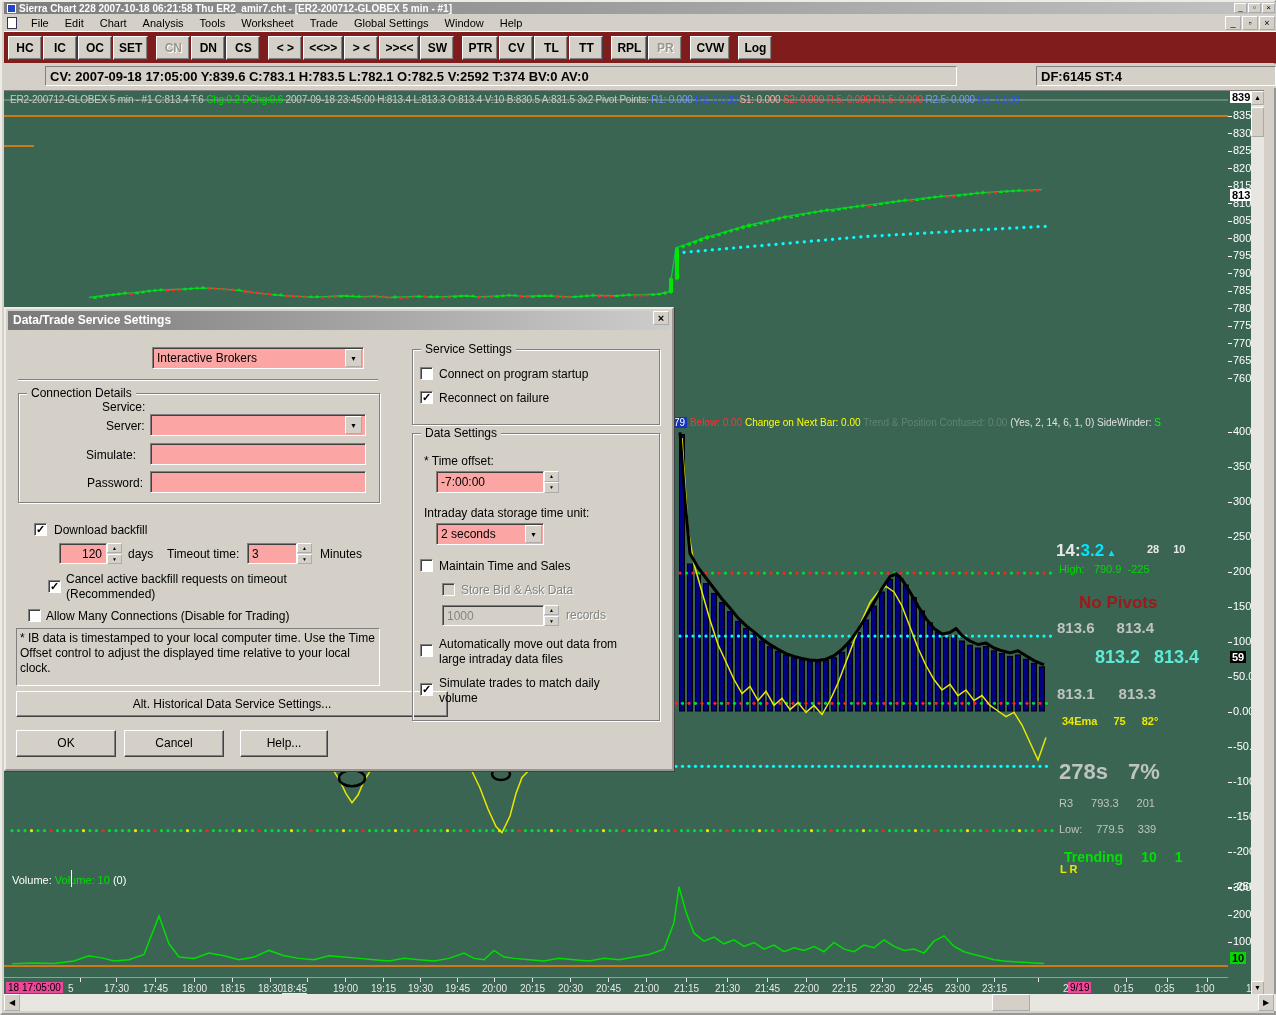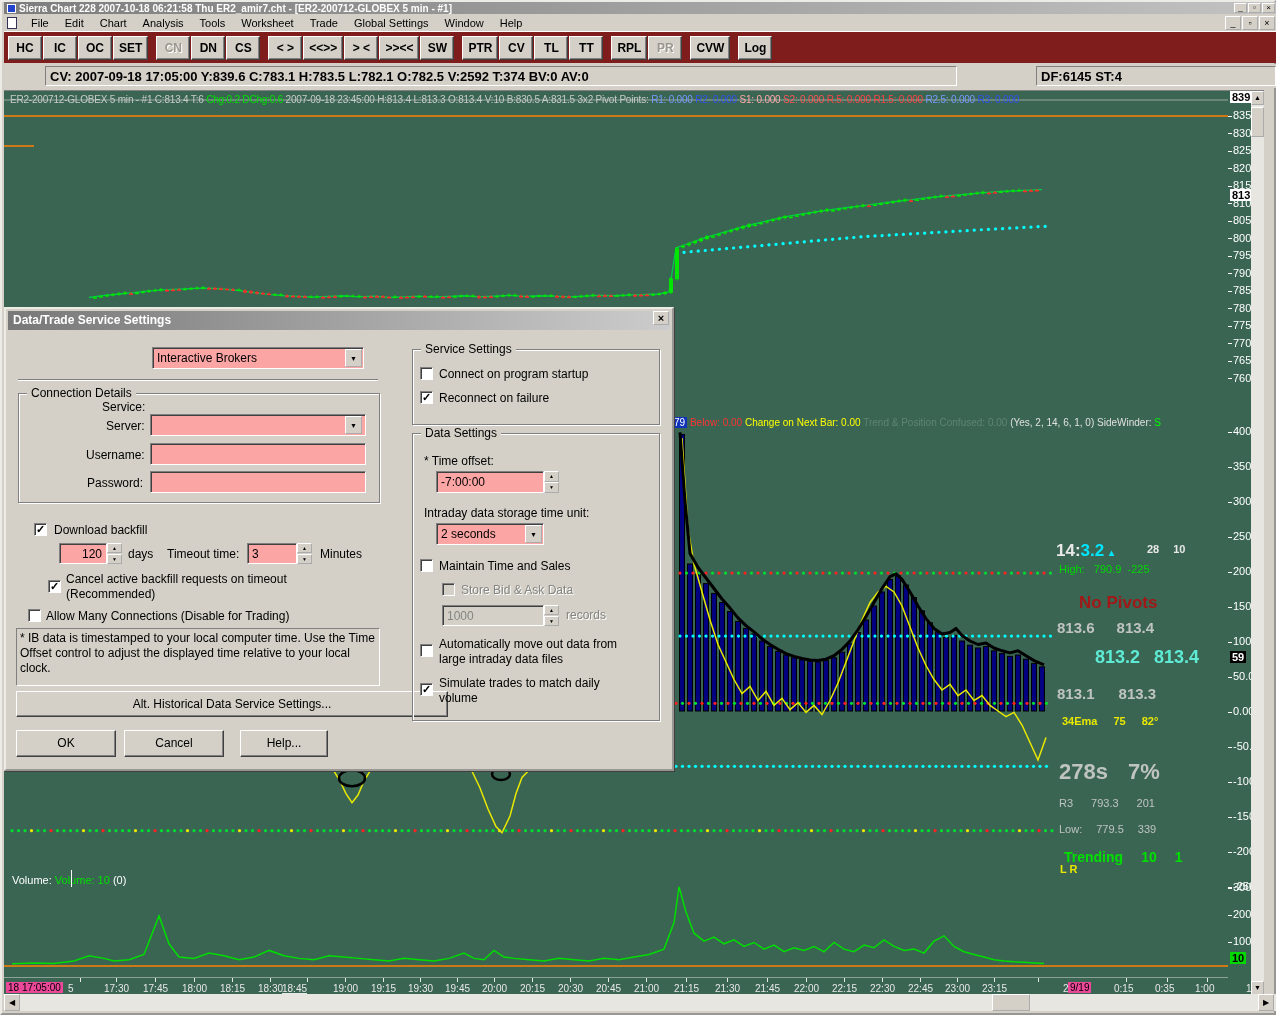--- a/index.html
+++ b/index.html
@@ -1151,21 +1151,21 @@
     <div class="combo-btn" style="left:339px;top:40px;height:18px;line-height:18px;">▼</div>
 
     <div class="sep" style="left:12px;top:70px;width:360px;"></div>
 
     <div class="groupbox" style="left:12px;top:84px;width:362px;height:110px;">
       <div class="group-legend">Connection Details</div>
     </div>
     <div class="dlg-label" style="left:100px;top:110px;">Server:</div>
     <div class="field" style="left:144px;top:105px;width:216px;height:22px;"></div>
     <div class="combo-btn" style="left:339px;top:107px;height:18px;line-height:18px;">▼</div>
-    <div class="dlg-label" style="left:80px;top:139px;">Username:</div>
+    <div class="dlg-label" style="left:80px;top:139px;">Simulate:</div>
     <div class="field" style="left:144px;top:134px;width:216px;height:22px;"></div>
     <div class="dlg-label" style="left:81px;top:167px;">Password:</div>
     <div class="field" style="left:144px;top:162px;width:216px;height:22px;"></div>
 
     <div class="cb" style="left:28px;top:214px;">✓</div>
     <div class="dlg-label" style="left:48px;top:214px;">Download backfill</div>
 
     <div class="field" style="left:53px;top:234px;width:48px;height:21px;text-align:right;">120</div>
     <div class="spin" style="left:101px;top:234px;">▲</div>
     <div class="spin" style="left:101px;top:245px;">▼</div>

